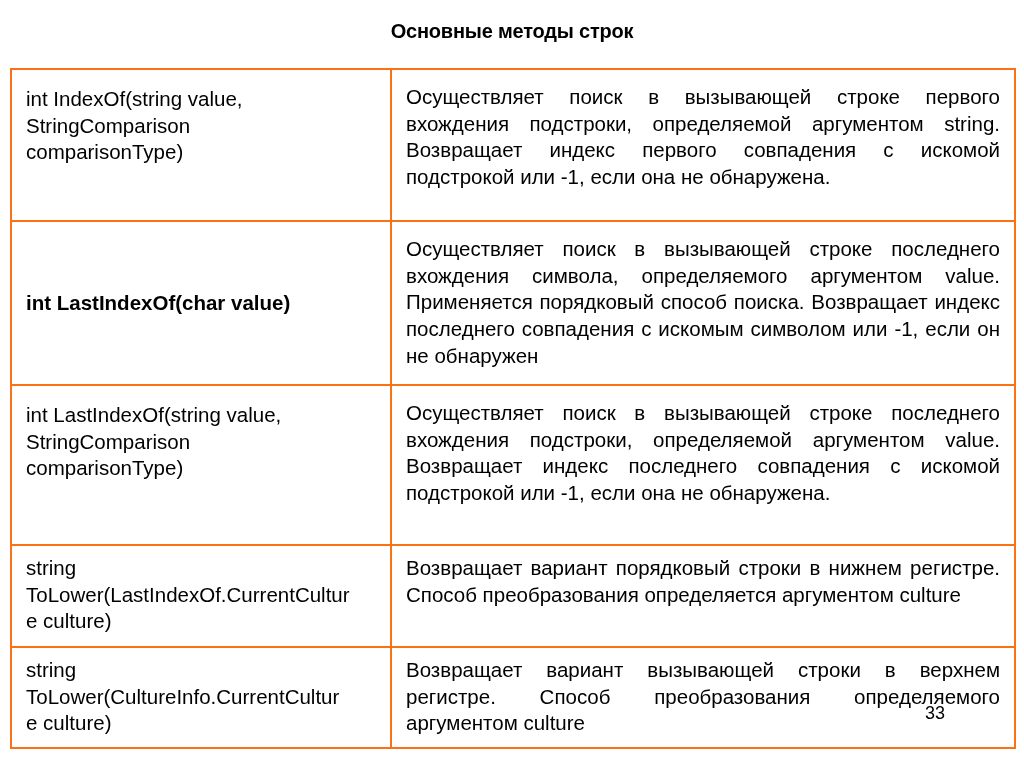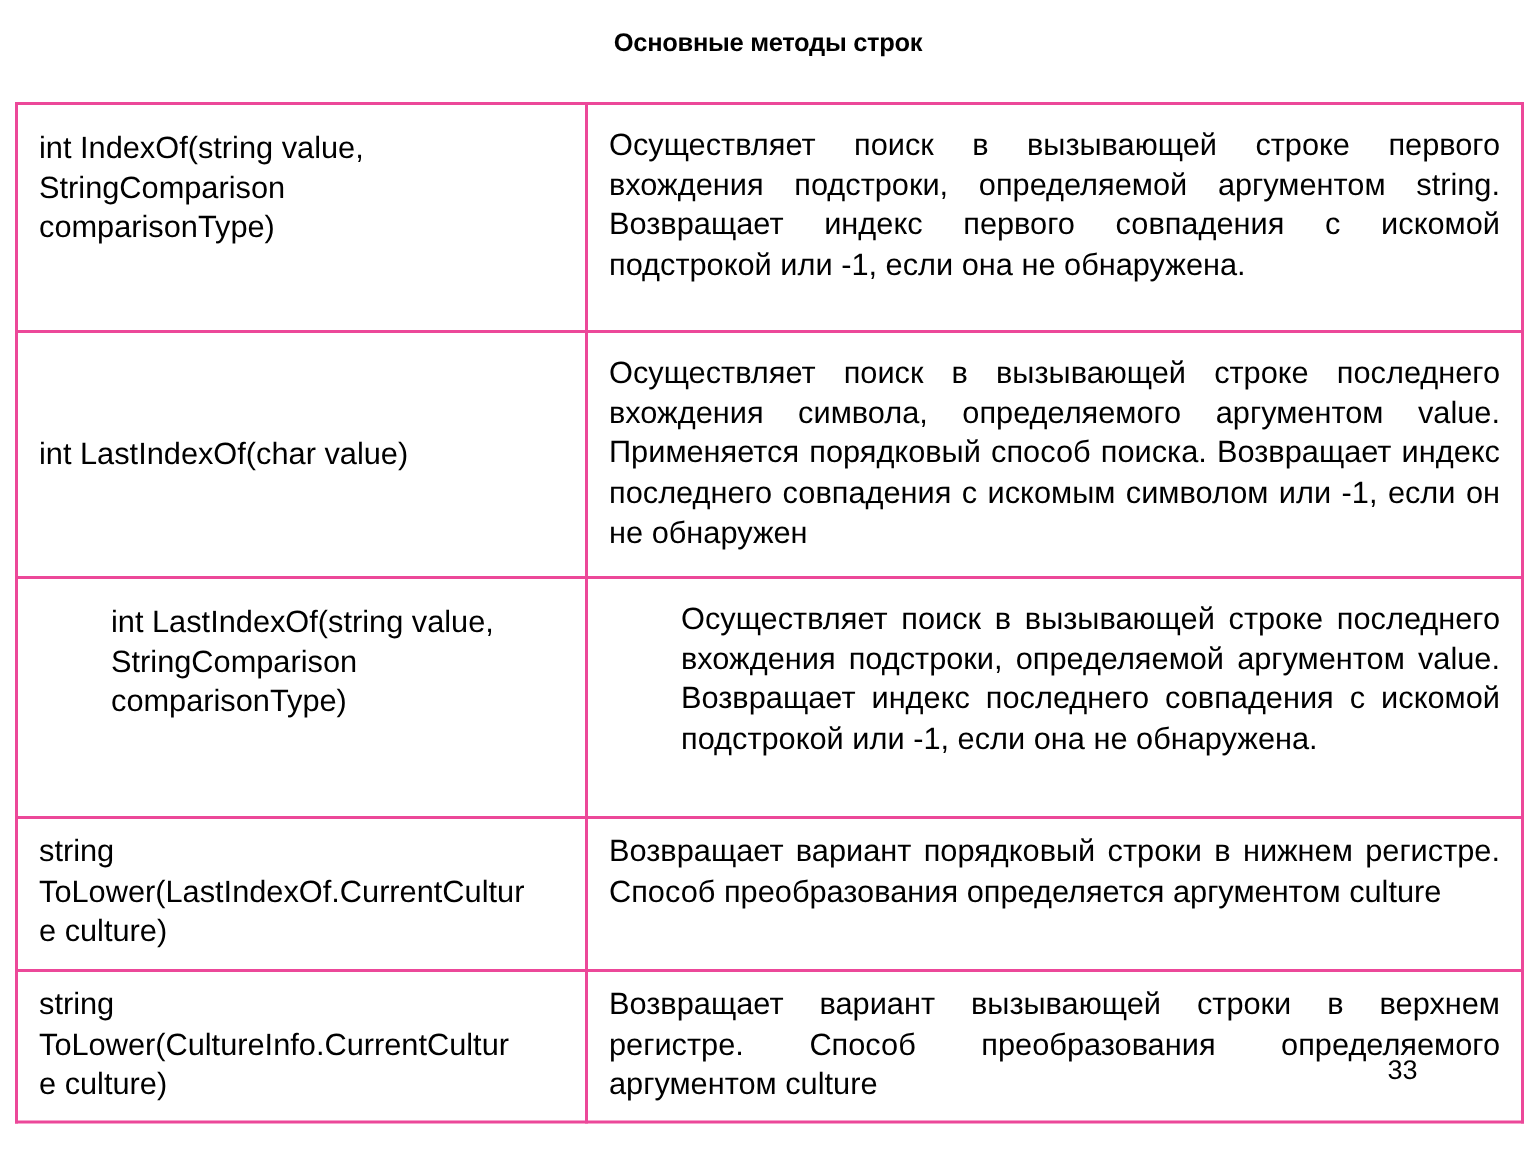--- a/index.html
+++ b/index.html
@@ -21,41 +21,41 @@
     inset: 0;
     background: #ffffff;
   }
 
   .slide-title {
     position: absolute;
     top: 20px;
     left: 0;
     width: 1024px;
     text-align: center;
-    font-size: 17px;
+    font-size: 20px;
     font-weight: bold;
     letter-spacing: -0.2px;
     line-height: 1.1;
     color: #000000;
   }
 
   .methods-table {
     position: absolute;
     left: 10px;
     top: 68px;
     width: 1004px;
     border-collapse: collapse;
     table-layout: fixed;
   }
 
   .methods-table col.col-signature { width: 380px; }
   .methods-table col.col-description { width: 624px; }
 
   .methods-table td {
-    border: 2px solid #ec4899;
+    border: 2px solid #f97316;
     padding: 0;
     vertical-align: top;
   }
 
   .cell-inner {
     font-size: 20.5px;
     line-height: 1.30;
     color: #000000;
   }
 
@@ -69,23 +69,23 @@
 
   .cell-description .cell-inner {
     padding: 14px 14px 10px 14px;
     text-align: justify;
     text-align-last: left;
   }
 
   
   tr.row-indexof td { height: 150px; }
   tr.row-lastindexof-char td { height: 162px; }
-  tr.row-lastindexof-char .cell-signature { vertical-align: middle; }
+  tr.row-lastindexof-char .cell-signature { vertical-align: middle; font-weight: bold; }
   tr.row-lastindexof-char .cell-signature .cell-inner { padding-top: 0; padding-bottom: 0; }
-  tr.row-lastindexof-string td { height: 158px; padding-left: 48px; }
+  tr.row-lastindexof-string td { height: 158px; }
   tr.row-tolower td { height: 100px; }
   tr.row-toupper td { height: 97px; }
 
   tr.row-tolower .cell-signature .cell-inner,
   tr.row-toupper .cell-signature .cell-inner {
     padding-top: 9px;
   }
   tr.row-tolower .cell-description .cell-inner,
   tr.row-toupper .cell-description .cell-inner {
     padding-top: 9px;

